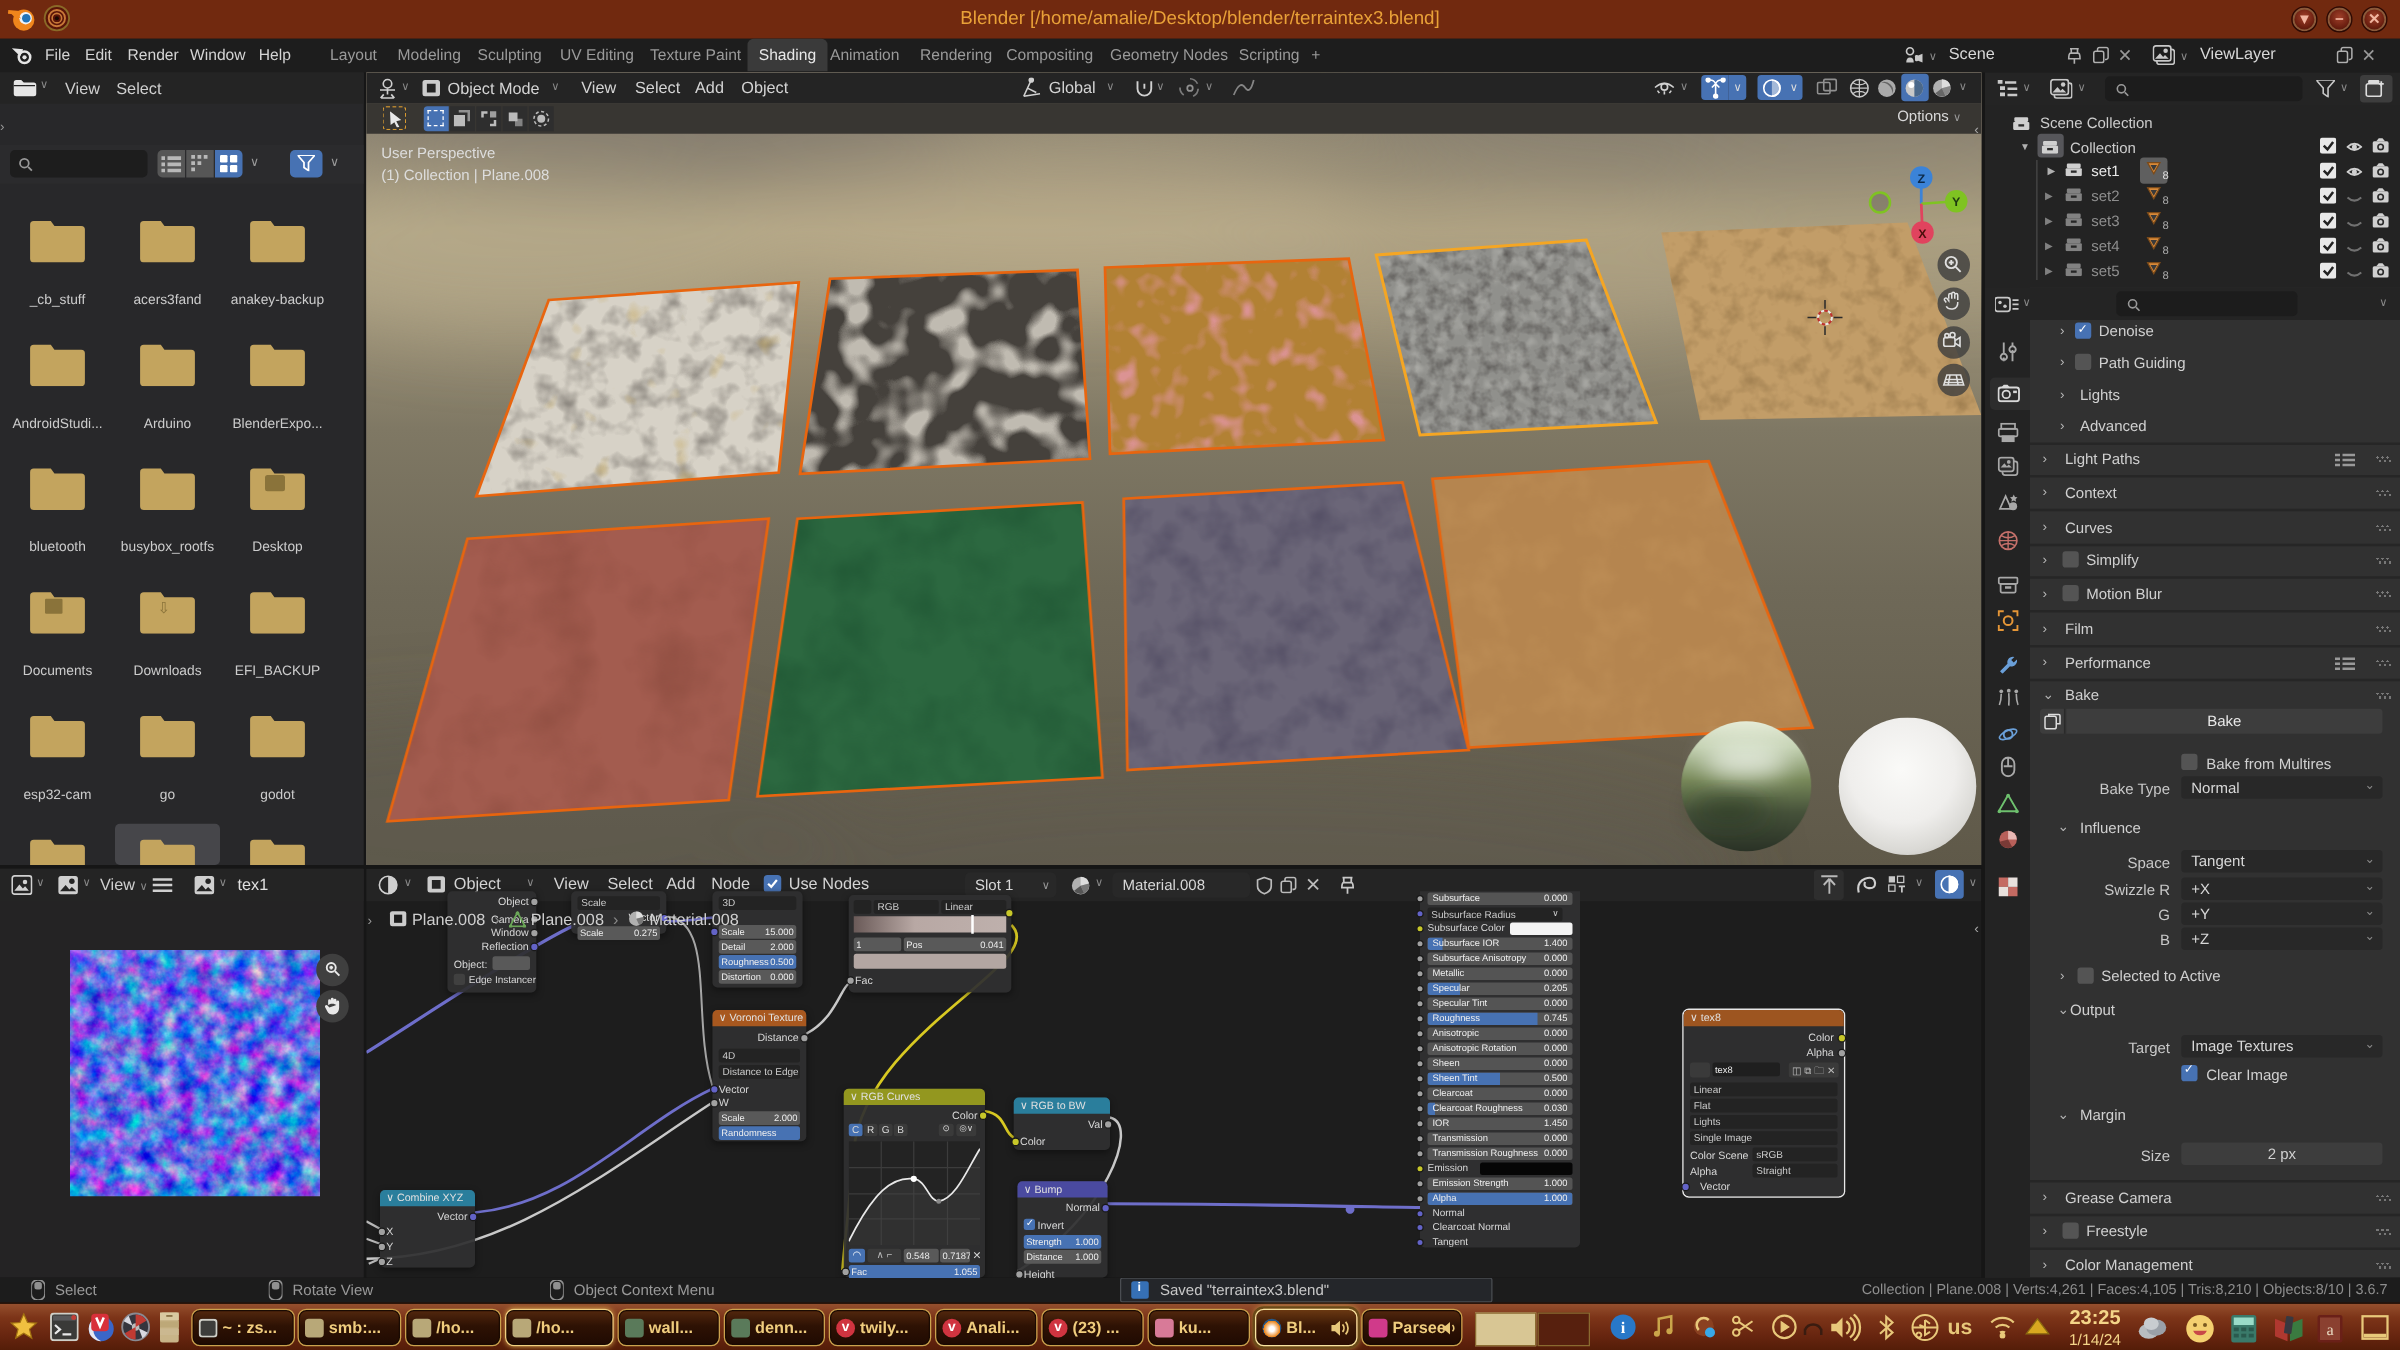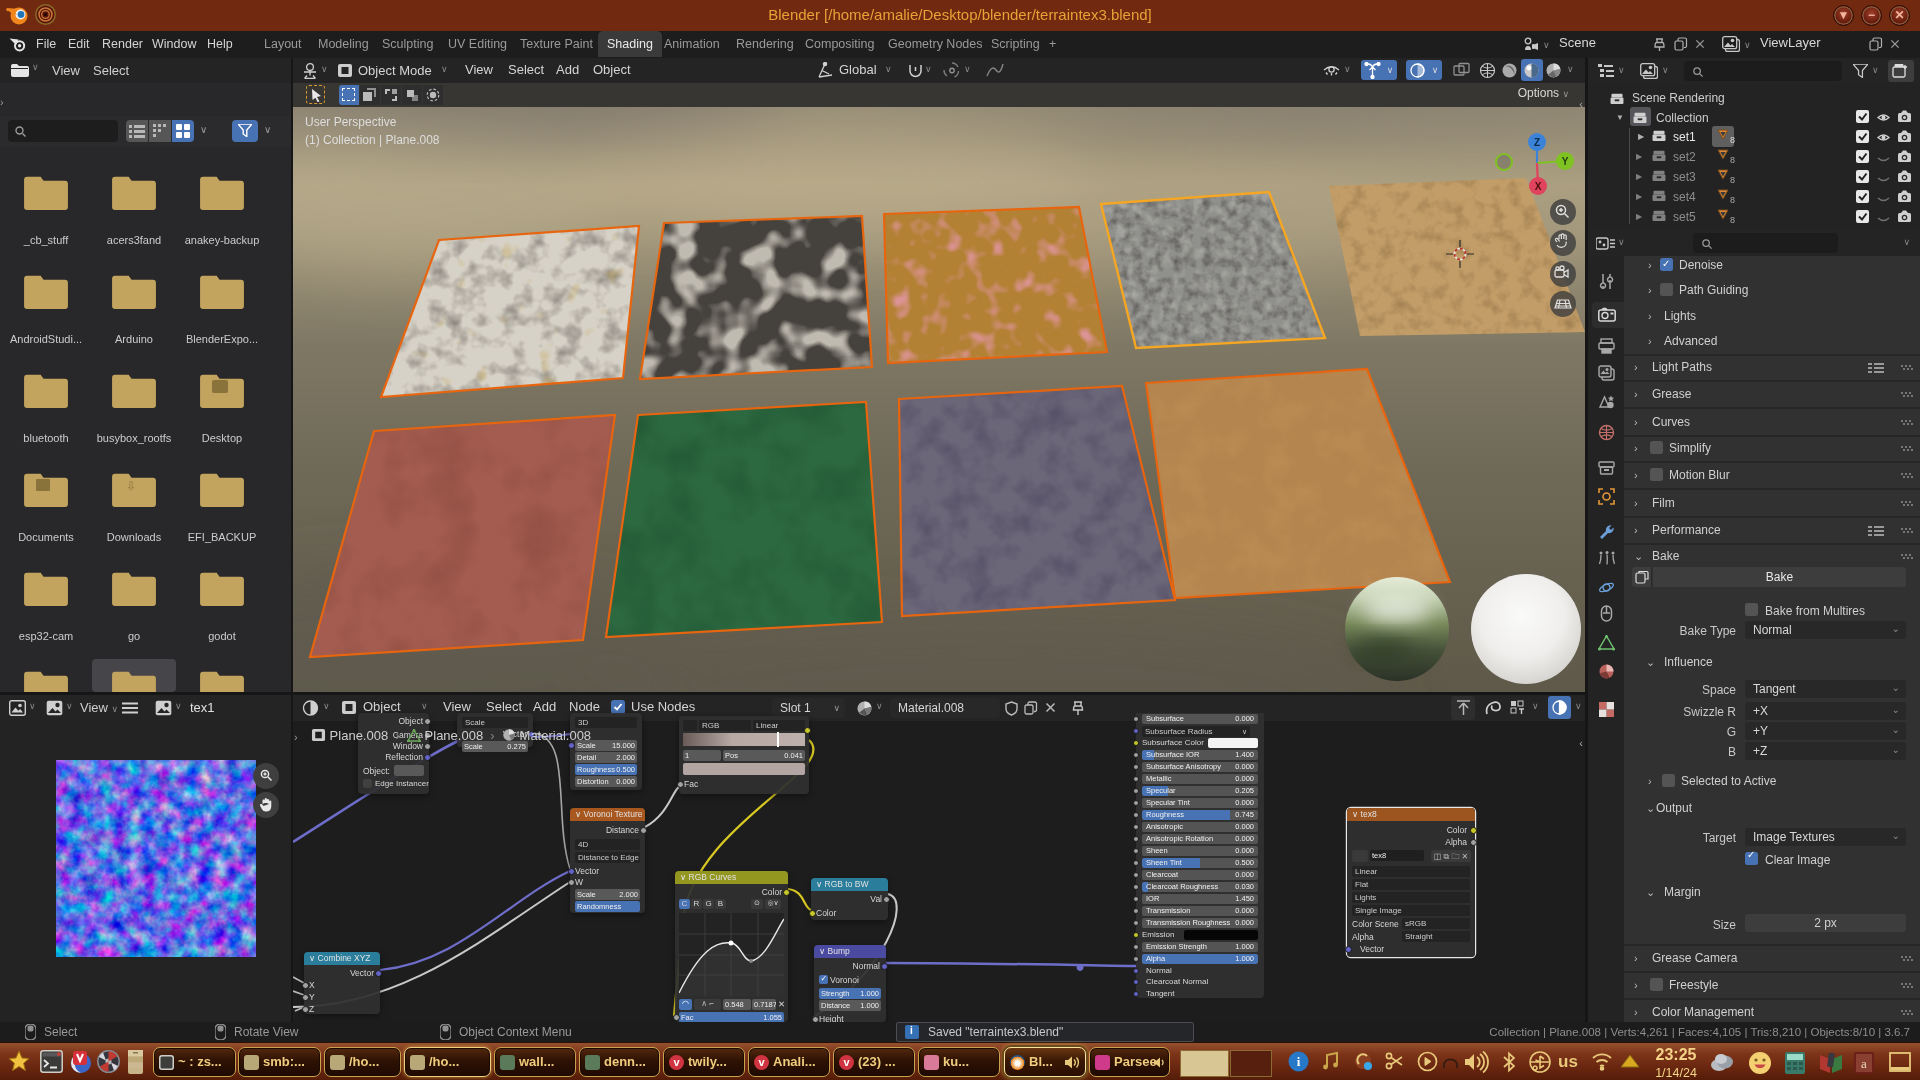--- a/index.html
+++ b/index.html
@@ -888,21 +888,21 @@
       <div class="abs" style="right:6px;top:16px">Val</div>
       <div class="abs" style="left:5px;top:30px">Color</div>
       <span class="dot" style="right:-2px;top:18px;background:#a1a1a1"></span>
       <span class="dot" style="left:-2px;top:32px;background:#c7c729"></span>
     </div>
 
     <div class="abs nbody" style="left:521px;top:250px;width:72px;height:77px">
       <div class="nhead" style="background:#4a4aa0">∨ Bump</div>
       <div class="abs" style="right:6px;top:16px">Normal</div>
       <div class="abs ncheck" style="left:5px;top:30px"></div>
-      <div class="abs" style="left:16px;top:30px">Voronoi</div>
+      <div class="abs" style="left:16px;top:30px">Invert</div>
       <div class="abs nfld" style="left:5px;top:43px;width:62px;background:#4772b3">Strength<span style="float:right">1.000</span></div>
       <div class="abs nfld" style="left:5px;top:55px;width:62px">Distance<span style="float:right">1.000</span></div>
       <div class="abs" style="left:5px;top:69px">Height</div>
       <span class="dot" style="right:-2px;top:18px;background:#6363c7"></span>
       <span class="dot" style="left:-2px;top:71px;background:#a1a1a1"></span>
     </div>
 
     <div class="abs nbody" style="left:11px;top:257px;width:76px;height:62px">
       <div class="nhead" style="background:#2a7e9c">∨ Combine XYZ</div>
       <div class="abs" style="right:6px;top:16px">Vector</div>
@@ -1021,21 +1021,21 @@
     <svg class="abs" style="left:304px;top:5px" width="17" height="16" viewBox="0 0 17 16">
       <rect x="1" y="4" width="12" height="10" rx="1.5" fill="none" stroke="#ddd" stroke-width="1.3"></rect>
       <rect x="2.5" y="1" width="9" height="3" rx="1" fill="#ddd"></rect>
           <path d="M13 2 v4 M11 4 h4" stroke="#ddd" stroke-width="1.4"></path>
     </svg>
   </div>
   <div style="position:absolute;left:0;top:26px;width:332px;height:146px;background:#232323;font-size:12px;color:#cccccc">
     <svg class="abs" style="left:22px;top:8px" width="14" height="12" viewBox="0 0 14 13">
           <use href="#colicon"></use>
         </svg>
-    <div class="abs" style="left:44px;top:7px">Scene Rendering</div>
+    <div class="abs" style="left:44px;top:7px">Scene Collection</div>
     <span class="abs" style="left:28px;top:29px;color:#b0b0b0;font-size:8px">▼</span>
     <div class="abs" style="left:42px;top:23px;width:21px;height:19px;background:#56565a;border-radius:3px"></div>
     <svg class="abs" style="left:45px;top:27px" width="14" height="12" viewBox="0 0 14 13">
           <use href="#colicon"></use>
         </svg>
     <div class="abs" style="left:68px;top:27px">Collection</div>
     <svg class="abs" style="left:268px;top:26px" width="13" height="13" viewBox="0 0 13 13">
           <use href="#chk"></use>
         </svg>
     <svg class="abs" style="left:289px;top:27px" width="13" height="13" viewBox="0 0 13 13">
@@ -1253,21 +1253,21 @@
     <div class="psep" style="top:98px"></div>
     <div class="prow" style="top:102px">
           <span class="parr" style="left:10px">›</span>
           <span class="abs" style="left:28px">Light Paths</span>
           <span class="pgripL"></span>
           <span class="pgrip"></span>
         </div>
     <div class="psep" style="top:124px"></div>
     <div class="prow" style="top:129px">
           <span class="parr" style="left:10px">›</span>
-          <span class="abs" style="left:28px">Grease</span>
+          <span class="abs" style="left:28px">Context</span>
           <span class="pgrip"></span>
         </div>
     <div class="psep" style="top:151px"></div>
     <div class="prow" style="top:157px">
           <span class="parr" style="left:10px">›</span>
           <span class="abs" style="left:28px">Curves</span>
           <span class="pgrip"></span>
         </div>
     <div class="psep" style="top:179px"></div>
     <div class="prow" style="top:183px">

